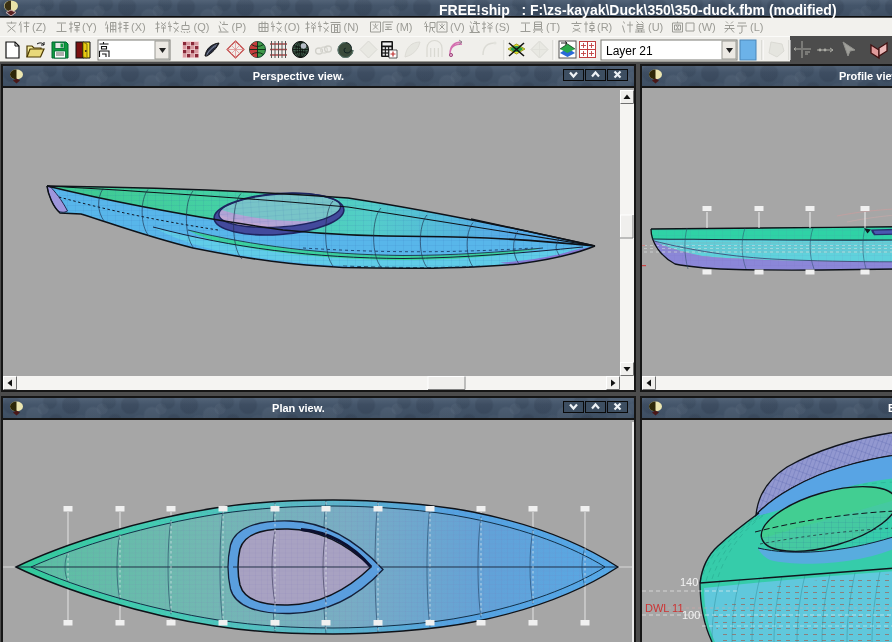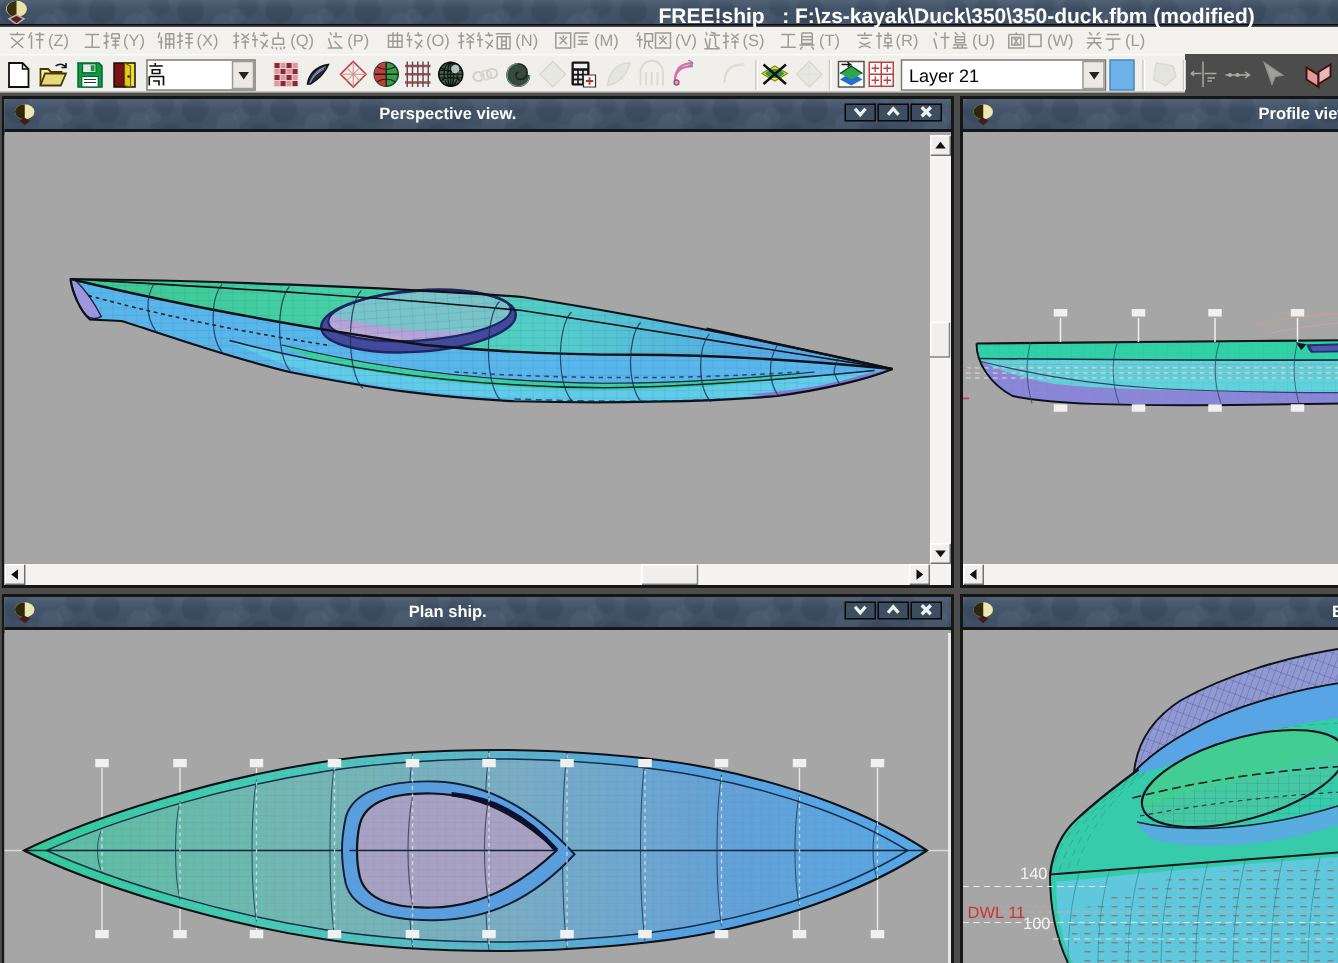--- a/index.html
+++ b/index.html
@@ -449,21 +449,21 @@
         <rect x="0" y="286" width="254" height="14" fill="#f5f4f2"></rect>
         <rect x="0.5" y="286.5" width="13" height="13" fill="#f0efed" stroke="#fff" stroke-width="1"></rect>
         <path d="M13.5 286.5 v13 h-13" fill="none" stroke="#707070" stroke-width="1"></path>
         <path d="M4.5 293.0 l4.5 -3.5 v7 z" fill="#111"></path>
       </svg>
     </div>
 </div>
 
 <div class="win" id="w3" style="left:1px;top:396px;width:635px;height:250px;">
   <div class="wtitle pattern">
-    <span class="txt">Plan ship.</span>
+    <span class="txt">Plan view.</span>
     <span class="wicon"><svg width="15" height="15">
           <ellipse cx="7.5" cy="5.5" rx="6.5" ry="5" fill="#ece6b0"></ellipse>
           <path d="M1 5.5a6.5 5 0 0 0 6.5 5V.5A6.5 5 0 0 0 1 5.5z" fill="#2e2808"></path>
           <path d="M7.5 9.5l-3.5 2 3.5 3 3.5-3z" fill="#4a1818"></path>
         </svg></span>
     <span class="wbtns">
         <span class="wbtn">
           <svg width="19" height="10">
             <path d="M6 2.5 l3.5 4 3.5 -4" fill="none" stroke="#eef2f6" stroke-width="2.2"></path>
           </svg>

